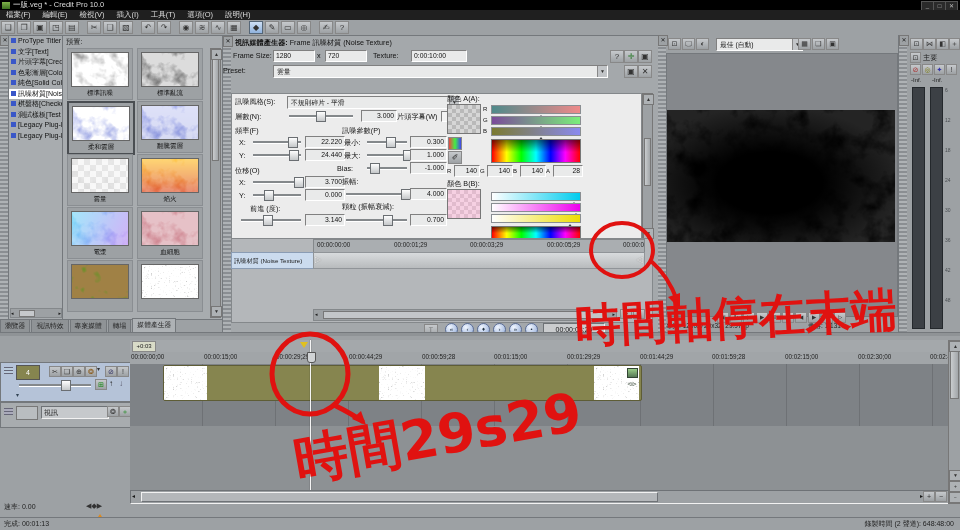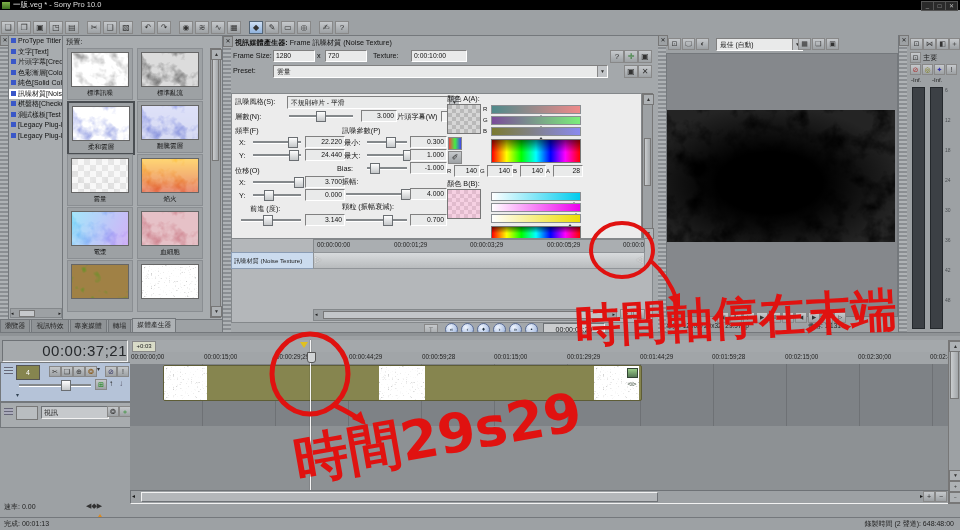--- a/index.html
+++ b/index.html
@@ -130,26 +130,29 @@
         <feColorMatrix type="matrix" values="1 1 1 0 -0.3 1 1 1 0 -0.3 1 1 1 0 -0.3 0 0 0 0 1"></feColorMatrix>
       </filter>
       <filter id="f-brown" x="0" y="0" width="100%" height="100%">
         <feTurbulence type="fractalNoise" baseFrequency="0.1" numOctaves="2" seed="11"></feTurbulence>
         <feColorMatrix type="matrix" values="0 0 0 0 0.35 0 0 0 0 0.22 0 0 0 0 0.06 2 2 2 0 -1.6"></feColorMatrix>
       </filter>
     </defs>
   </svg>
 
   <div class="abs titlebar">
-    <span class="ic"></span><span>一版.veg * - Sony Pro 10.0</span>
+    <span class="ic"></span><span>一版.veg * - Credit Pro 10.0</span>
     <span class="winbtn" style="right:26px">_</span>
     <span class="winbtn" style="right:14px">□</span>
     <span class="winbtn" style="right:2px">✕</span>
   </div>
 
+  <div class="abs menubar">
+    
+  <span>檔案(F)</span><span>編輯(E)</span><span>檢視(V)</span><span>插入(I)</span><span>工具(T)</span><span>選項(O)</span><span>說明(H)</span></div>
 
   <div class="abs toolbar">
     
   <span class="tbtn">❏</span><span class="tbtn">❐</span><span class="tbtn">▣</span><span class="tbtn">◳</span><span class="tbtn">▤</span><span class="tbtn gsep">✂</span><span class="tbtn">❑</span><span class="tbtn">▧</span><span class="tbtn gsep">↶</span><span class="tbtn">↷</span><span class="tbtn gsep">◉</span><span class="tbtn">≋</span><span class="tbtn">∿</span><span class="tbtn">▦</span><span class="tbtn gsep hl">◆</span><span class="tbtn">✎</span><span class="tbtn">▭</span><span class="tbtn">◎</span><span class="tbtn gsep">✍</span><span class="tbtn">?</span></div>
 
   <div class="abs grip" style="left:0;top:35px;width:8px;height:297px">
     <span class="gclose">✕</span>
   </div>
   <div class="abs genlist" style="left:8px;top:35px;width:54px;height:283px">
     <div>
@@ -257,21 +260,21 @@
     <div class="lb" style="left:10px;top:15px">Frame Size:</div>
     <div class="vb" style="left:50px;top:14px;width:36px;text-align:left">1280</div>
     <div class="lb" style="left:94px;top:15px">x</div>
     <div class="vb" style="left:102px;top:14px;width:36px;text-align:left">720</div>
     <div class="lb" style="left:150px;top:15px">Texture:</div>
     <div class="vb" style="left:188px;top:14px;width:50px;text-align:left">0:00:10:00</div>
     <span class="tbtn" style="position:absolute;left:386px;top:13px">?</span>
     <span class="tbtn" style="position:absolute;left:400px;top:13px;color:#2a7a2a">✛</span>
     <span class="tbtn" style="position:absolute;left:414px;top:13px">▣</span>
 
-    <div class="lb" style="left:10px;top:30px">Preset:</div>
+    <div class="lb" style="left:0;top:30px">Preset:</div>
     <div class="ddl" style="left:50px;top:29px;width:320px">
       <span>雲量</span><span class="ar">▼</span>
     </div>
     <span class="tbtn" style="position:absolute;left:400px;top:28px">▣</span>
     <span class="tbtn" style="position:absolute;left:414px;top:28px">✕</span>
 
 
     <div class="abs" style="left:8px;top:57px;width:409px;height:145px;background:#ececec;border:1px solid #84888b"></div>
     <div class="lb" style="left:12px;top:61px">訊噪風格(S):</div>
     <div class="ddl" style="left:64px;top:60px;width:158px">
@@ -490,21 +493,20 @@
         <div class="mtick" style="position:relative;margin-bottom:24px">36</div>
         <div class="mtick" style="position:relative;margin-bottom:24px">42</div>
         <div class="mtick" style="position:relative;margin-bottom:24px">48</div>
       </div>
   </div>
 
   <div class="abs" style="left:0;top:332px;width:960px;height:6px;background:#8f9396;border-top:1px solid #74787c;border-bottom:1px solid #74787c"></div>
 
   <div class="abs" style="left:0;top:336px;width:960px;height:181px;background:#9da1a4">
 
-    <div class="abs bigtime in" style="left:2px;top:4px;width:124px;height:20px;background:#a6aaad">00:00:37;21</div>
     <div class="abs trkhd1" style="left:0;top:26px;width:129px;height:38px">
       <span class="abs" style="left:3px;top:4px;width:9px;height:7px;background:repeating-linear-gradient(180deg,#667 0 1px,#bcd 1px 3px)"></span>
       <span class="abs" style="left:15px;top:2px;width:22px;height:13px;background:#86854f;border:1px solid #555;color:#fff;font-size:7px;text-align:center;line-height:13px">4</span>
       <span class="mini" style="position:absolute;left:48px;top:3px;width:10px;height:9px;line-height:9px">✂</span>
       <span class="mini" style="position:absolute;left:60px;top:3px;width:10px;height:9px;line-height:9px">❑</span>
       <span class="mini" style="position:absolute;left:72px;top:3px;width:10px;height:9px;line-height:9px">⊕</span>
       <span class="mini" style="position:absolute;left:84px;top:3px;width:10px;height:9px;line-height:9px;color:#851">❂</span>
       <span class="dd7" style="position:absolute;left:96px;top:0px">▾</span>
       <span class="mini" style="position:absolute;left:104px;top:3px;width:10px;height:9px;line-height:9px;color:#336">⊘</span>
       <span class="mini" style="position:absolute;left:116px;top:3px;width:10px;height:9px;line-height:9px">!</span>

